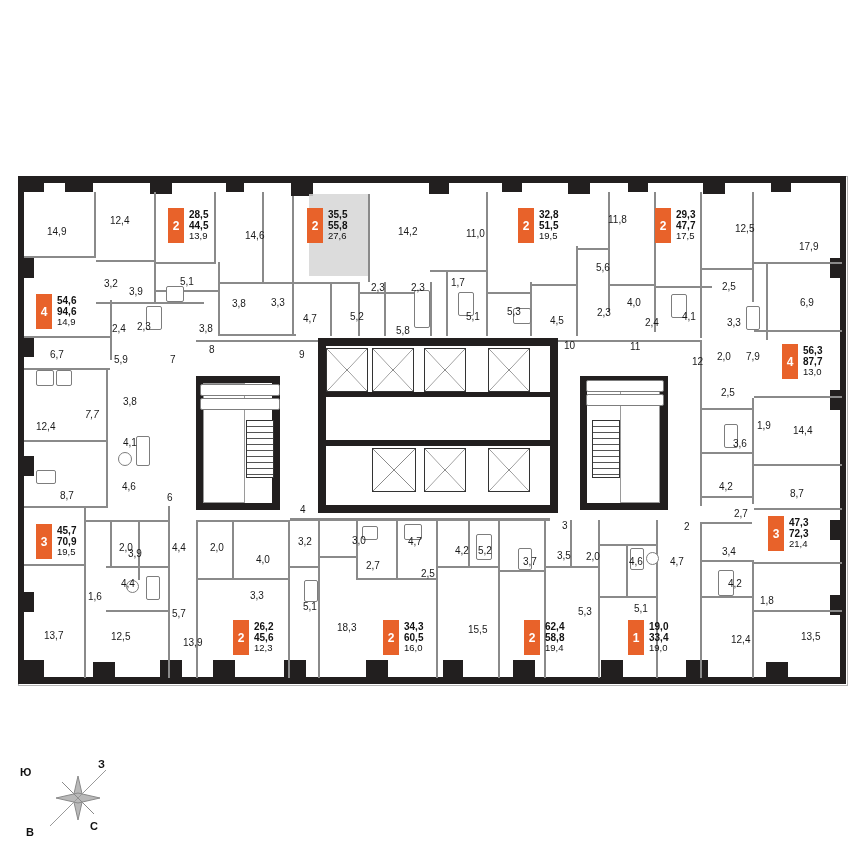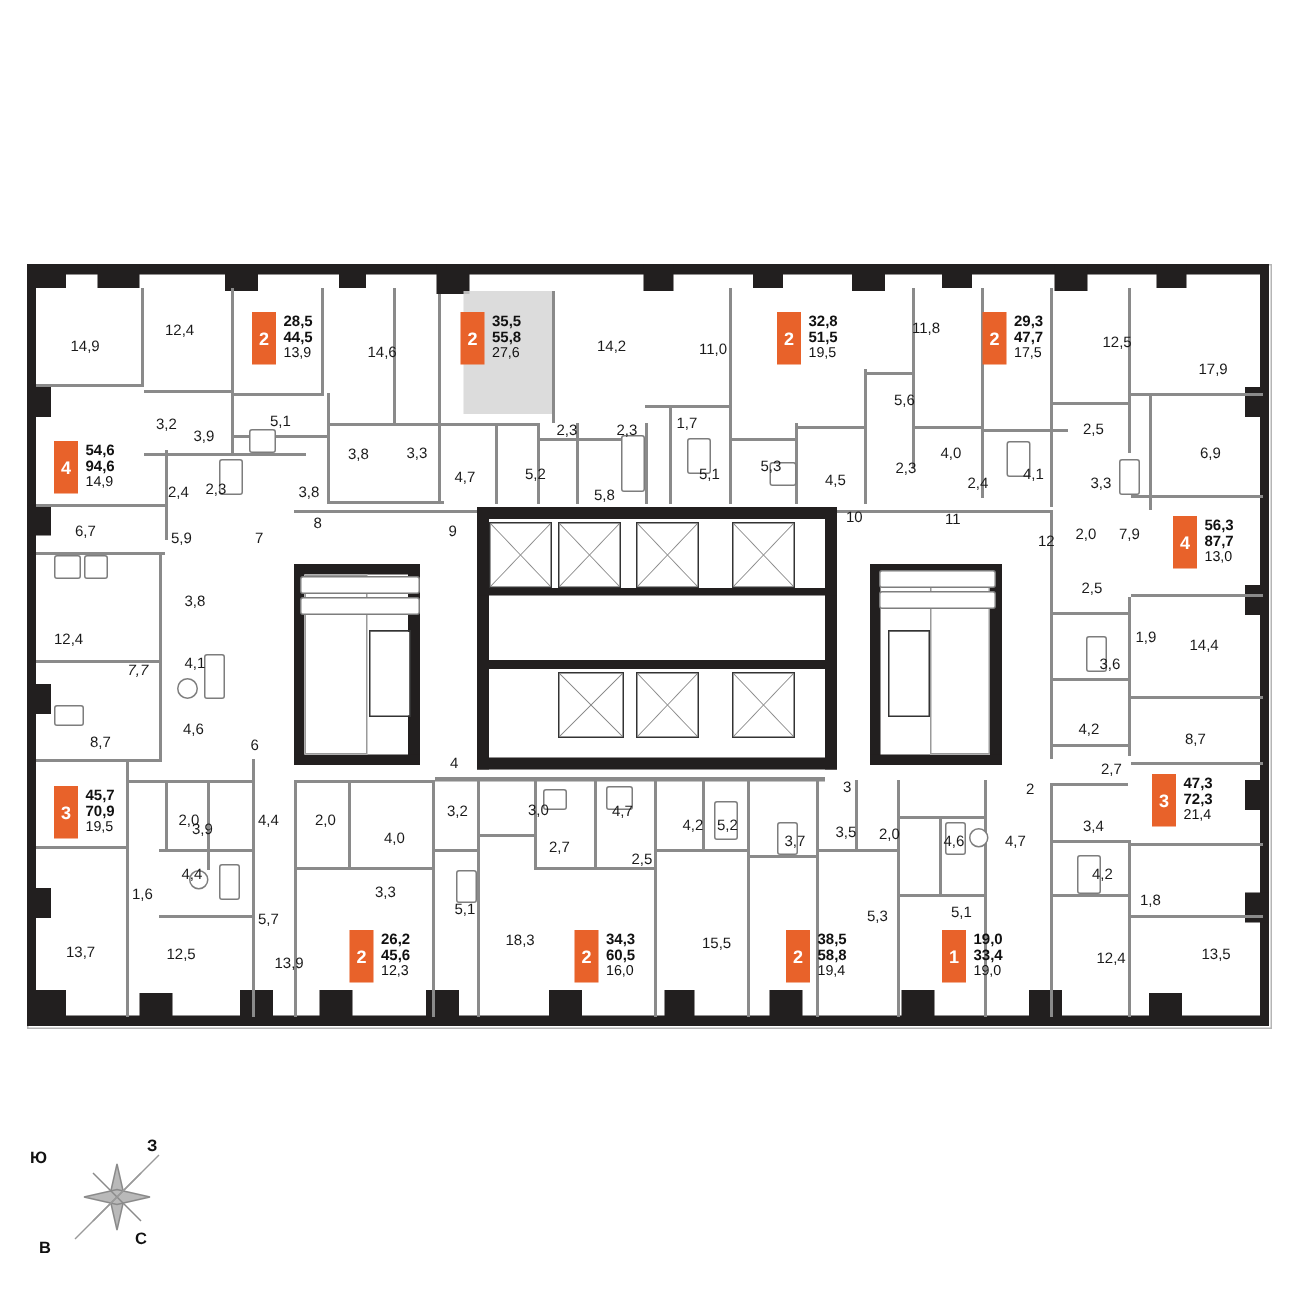--- a/index.html
+++ b/index.html
@@ -312,21 +312,21 @@
     <div class="aptnum">2</div>
     <div class="aptvals">
         <b>34,3</b>
         <b>60,5</b>
         <span>16,0</span>
       </div>
   </div>
   <div class="aptbox" style="left:524px;top:620px;">
     <div class="aptnum">2</div>
     <div class="aptvals">
-        <b>38,5</b>
+        <b>62,4</b>
         <b>58,8</b>
         <span>19,4</span>
       </div>
   </div>
   <div class="aptbox" style="left:628px;top:620px;">
     <div class="aptnum">1</div>
     <div class="aptvals">
         <b>19,0</b>
         <b>33,4</b>
         <span>19,0</span>
@@ -371,21 +371,21 @@
       <div class="lbl" style="left: 114px; top: 354px;">5,9</div>
       <div class="lbl" style="left: 170px; top: 354px;">7</div>
       <div class="lbl" style="left: 209px; top: 344px;">8</div>
       <div class="lbl" style="left: 299px; top: 349px;">9</div>
       <div class="lbl" style="left: 564px; top: 340px;">10</div>
       <div class="lbl" style="left: 630px; top: 341px;">11</div>
       <div class="lbl" style="left: 692px; top: 356px;">12</div>
       <div class="lbl" style="left: 717px; top: 351px;">2,0</div>
       <div class="lbl" style="left: 746px; top: 351px;">7,9</div>
       <div class="lbl" style="left: 36px; top: 421px;">12,4</div>
-      <div class="lbl" style="left: 85px; top: 442px; font-style: italic;">7,7</div>
+      <div class="lbl" style="left: 85px; top: 409px; font-style: italic;">7,7</div>
       <div class="lbl" style="left: 123px; top: 396px;">3,8</div>
       <div class="lbl" style="left: 123px; top: 437px;">4,1</div>
       <div class="lbl" style="left: 721px; top: 387px;">2,5</div>
       <div class="lbl" style="left: 757px; top: 420px;">1,9</div>
       <div class="lbl" style="left: 733px; top: 438px;">3,6</div>
       <div class="lbl" style="left: 793px; top: 425px;">14,4</div>
       <div class="lbl" style="left: 60px; top: 490px;">8,7</div>
       <div class="lbl" style="left: 122px; top: 481px;">4,6</div>
       <div class="lbl" style="left: 167px; top: 492px;">6</div>
       <div class="lbl" style="left: 300px; top: 504px;">4</div>

